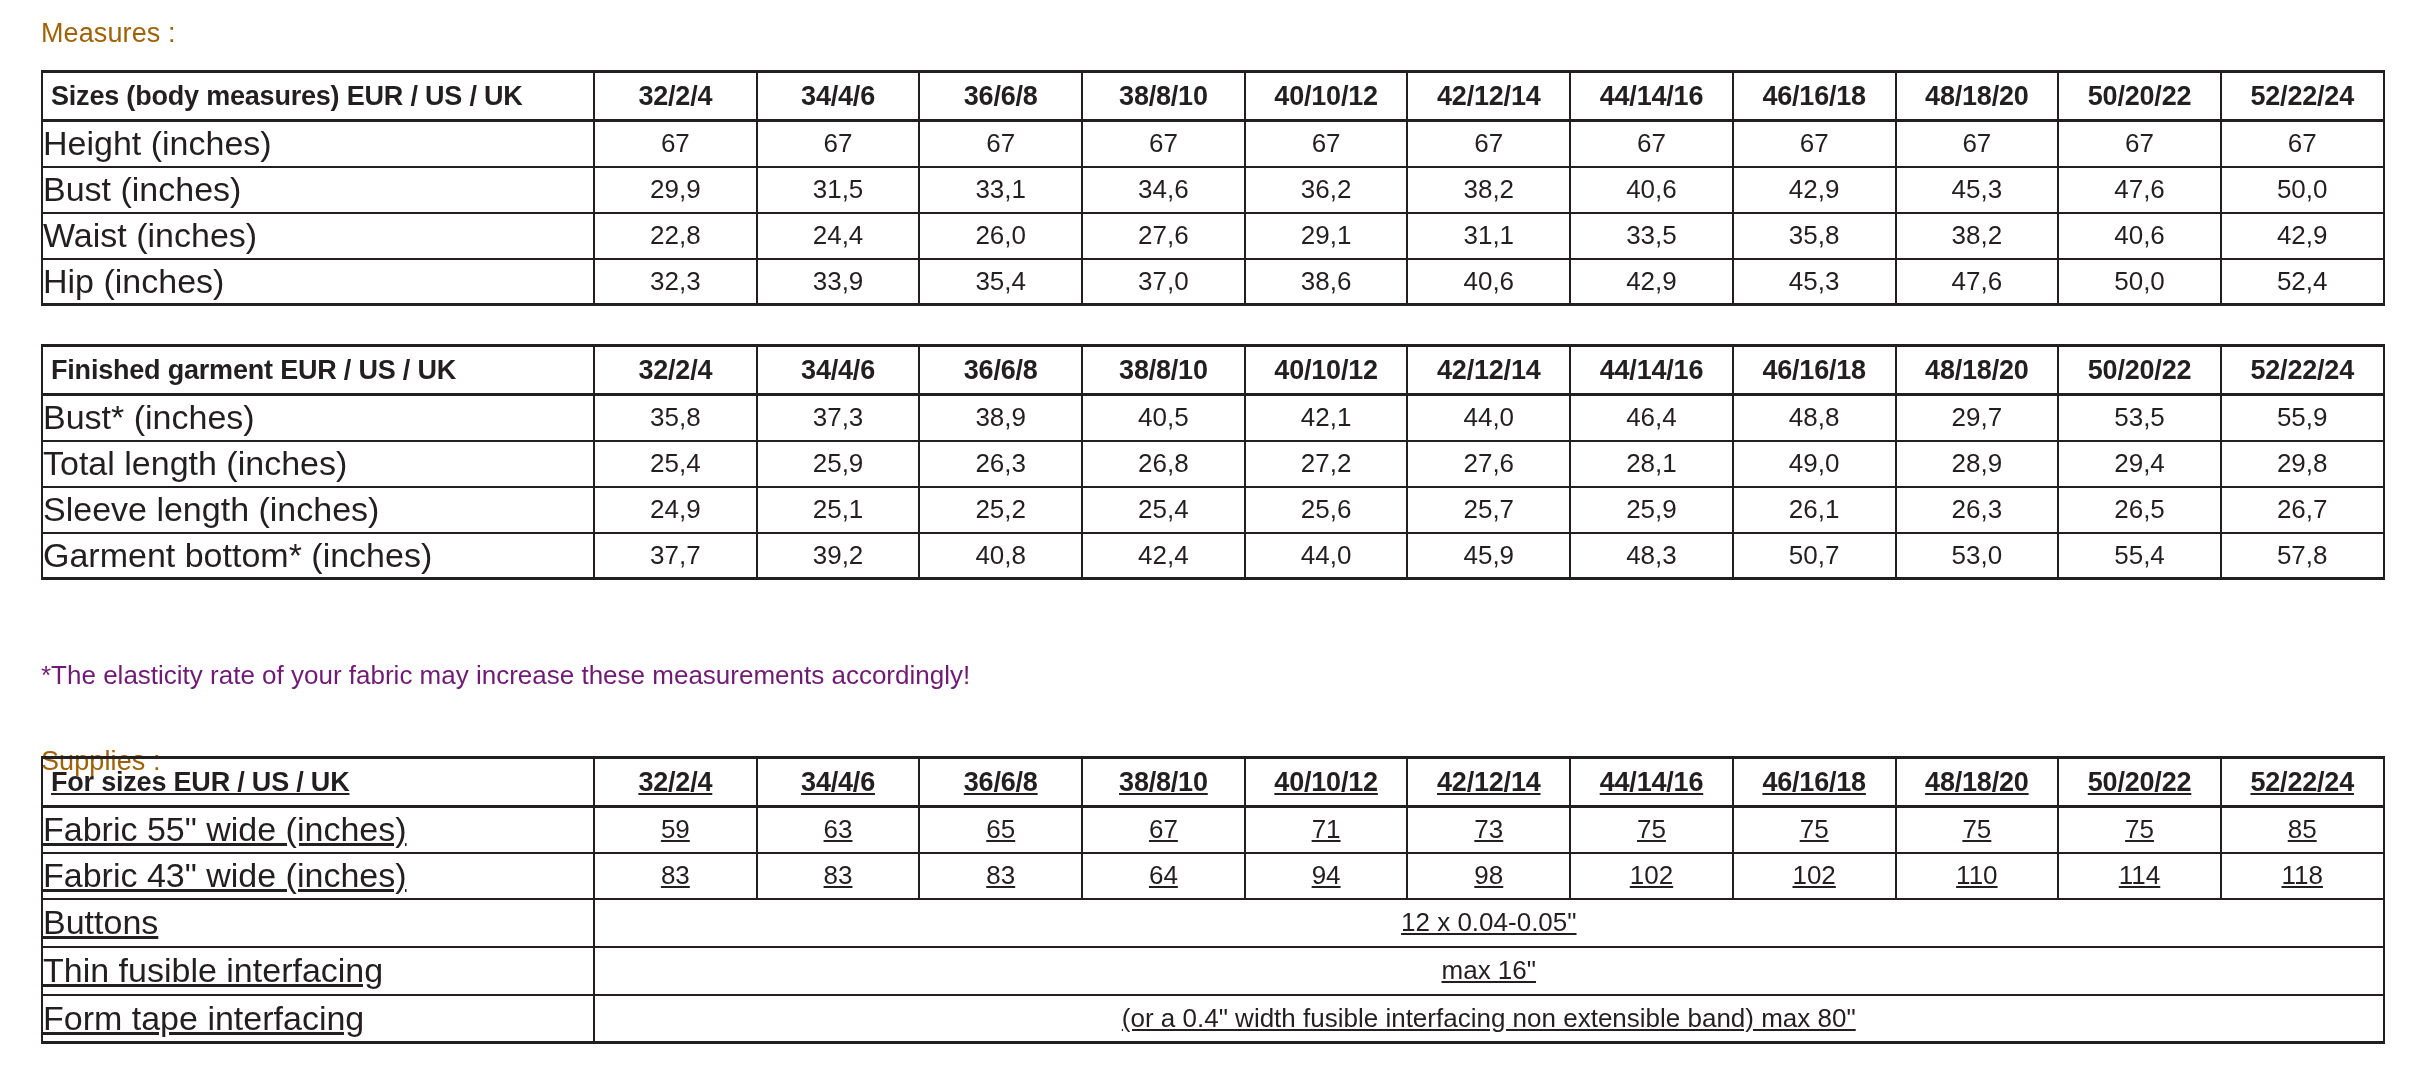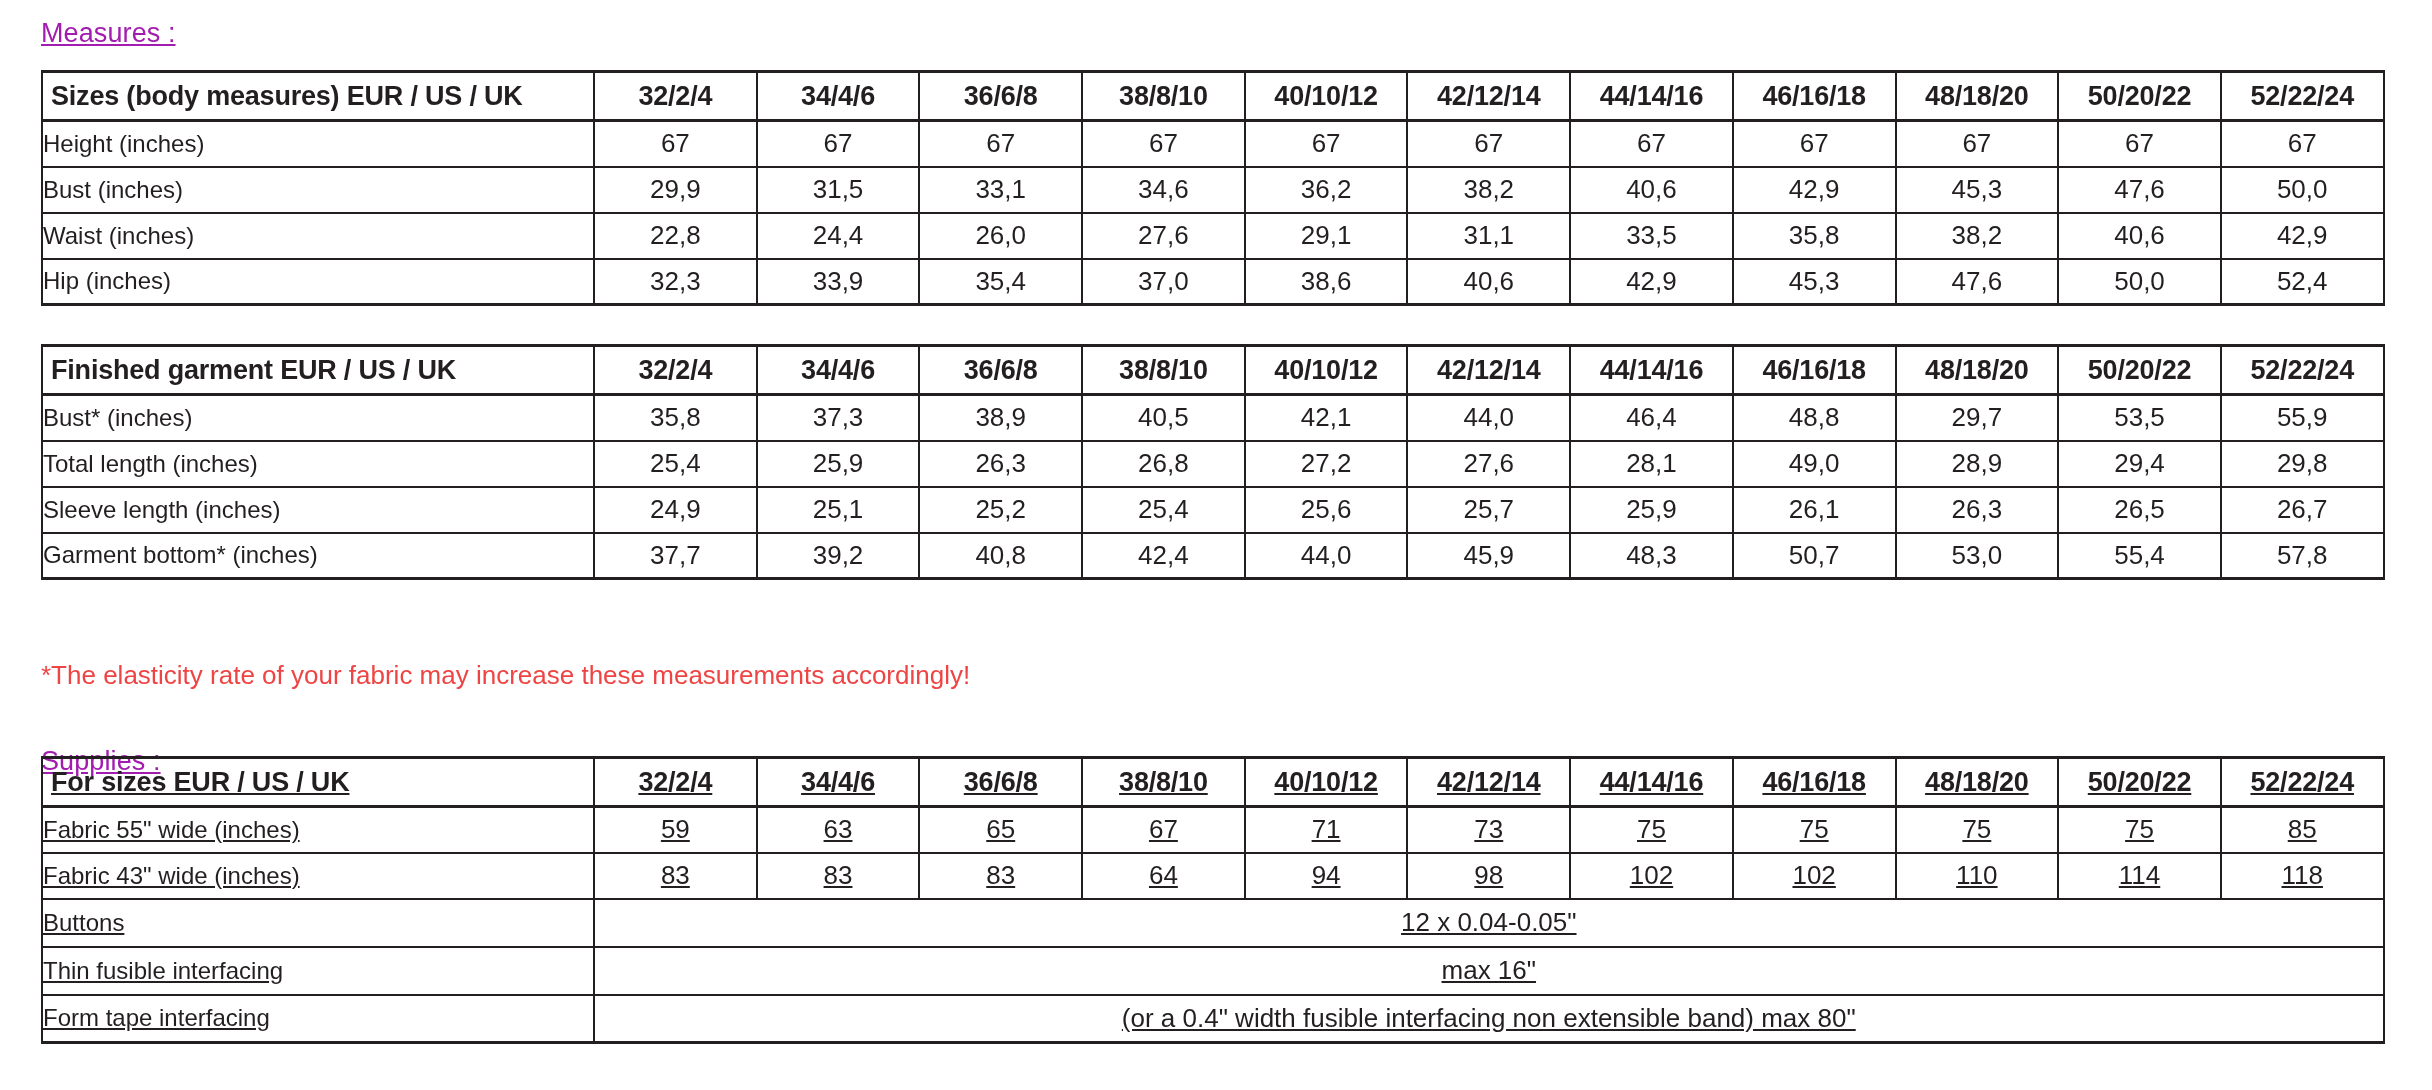--- a/index.html
+++ b/index.html
@@ -17,33 +17,32 @@
   .page {
     position: relative;
     width: 2432px;
     height: 1090px;
     box-sizing: border-box;
     padding: 0;
   }
   .caption {
     font-size: 27px;
     line-height: 1;
-    color: #a21caf;
+    color: #a16207;
     letter-spacing: 0.1px;
-    text-decoration: underline;
   }
   .caption-measures { position: absolute; left: 41px; top: 20px; }
   .caption-supplies { position: absolute; left: 41px; top: 748px; }
   .footnote {
     position: absolute;
     left: 41px;
     top: 662px;
     font-size: 26px;
     line-height: 1;
-    color: #ef4444;
+    color: #701a75;
   }
 
   table.grid {
     position: absolute;
     border-collapse: collapse;
     table-layout: fixed;
     width: 2342px;
     left: 41px;
   }
   table.grid td, table.grid th {
@@ -59,21 +58,21 @@
     border-top-width: 3px;
     border-bottom-width: 3px;
     font-weight: bold;
     letter-spacing: -0.2px;
   }
   table.grid tr:last-child td { border-bottom-width: 3px; }
 
   td.rowlabel {
     text-align: left;
     padding-left: 10px;
-    font-size: 24px;
+    font-size: 34px;
     white-space: nowrap;
   }
   tr.hdr td.rowlabel {
     font-size: 27px;
     padding-left: 8px;
   }
   td.val {
     text-align: center;
     font-size: 26px;
   }

